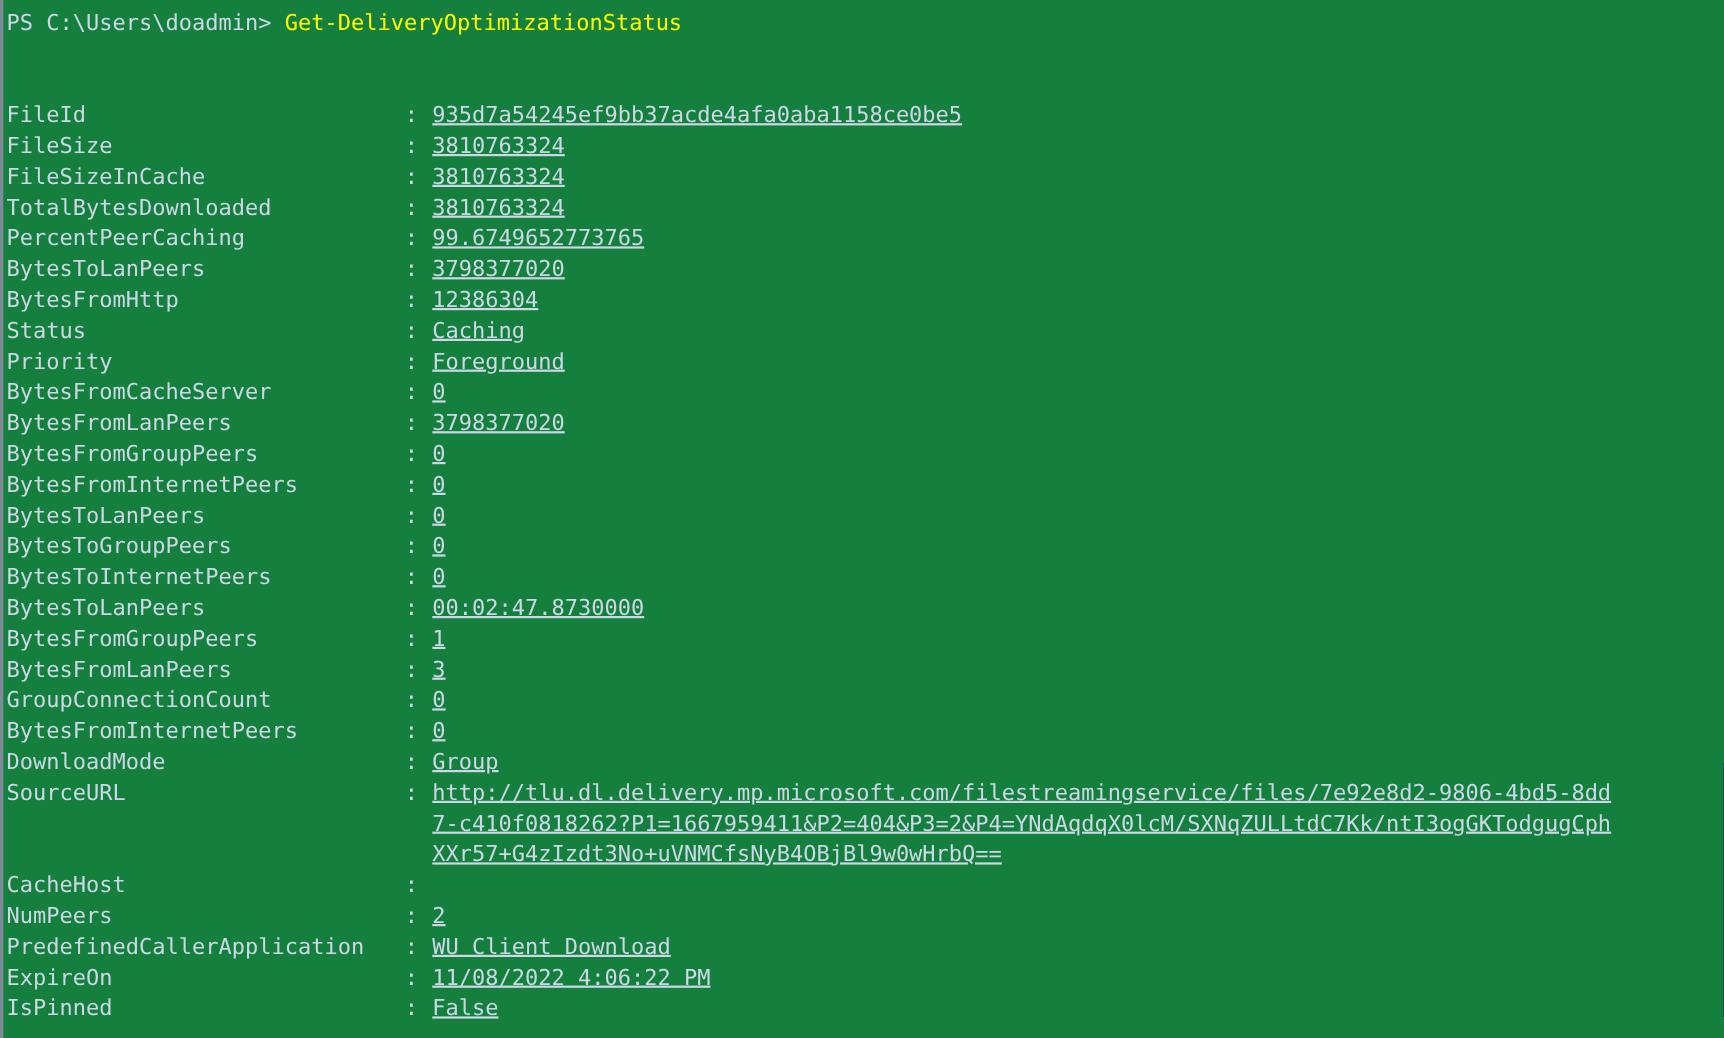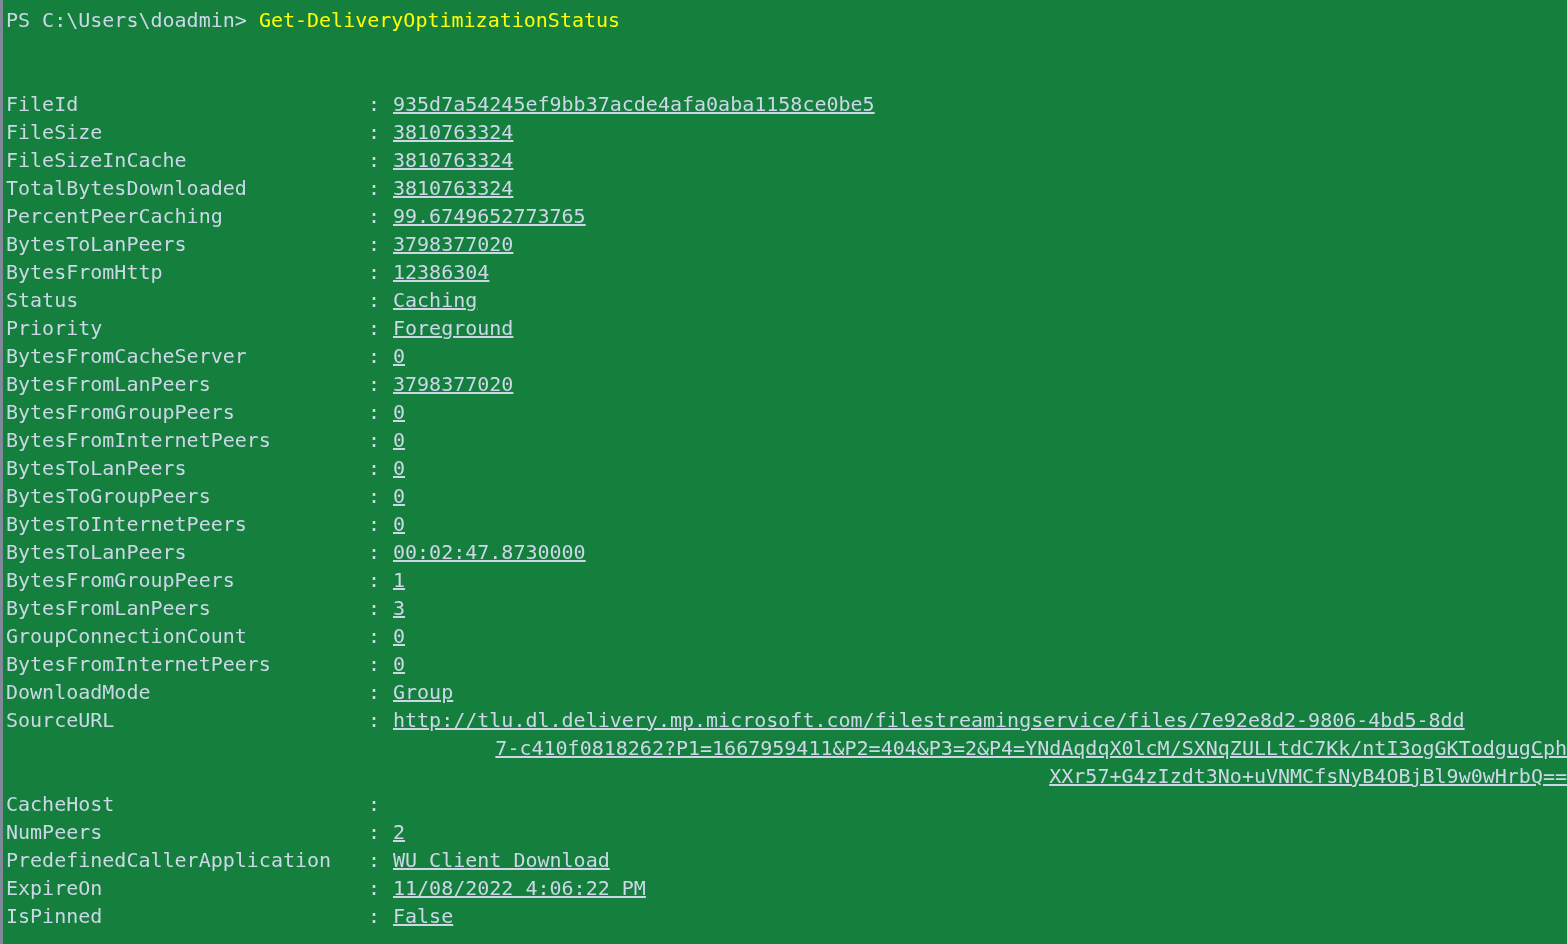--- a/index.html
+++ b/index.html
@@ -65,21 +65,20 @@
   .value {
     color: #ccd7e8;
     white-space: pre;
     text-decoration: underline;
   }
   
   .cont {
     display: flex;
     height: 28px;
     white-space: pre;
-    justify-content: space-between;
   }
   .cont-pad {
     width: 387px;
     flex: 0 0 387px;
   }
 </style>
 </head>
 <body>
 
 <div class="console">

